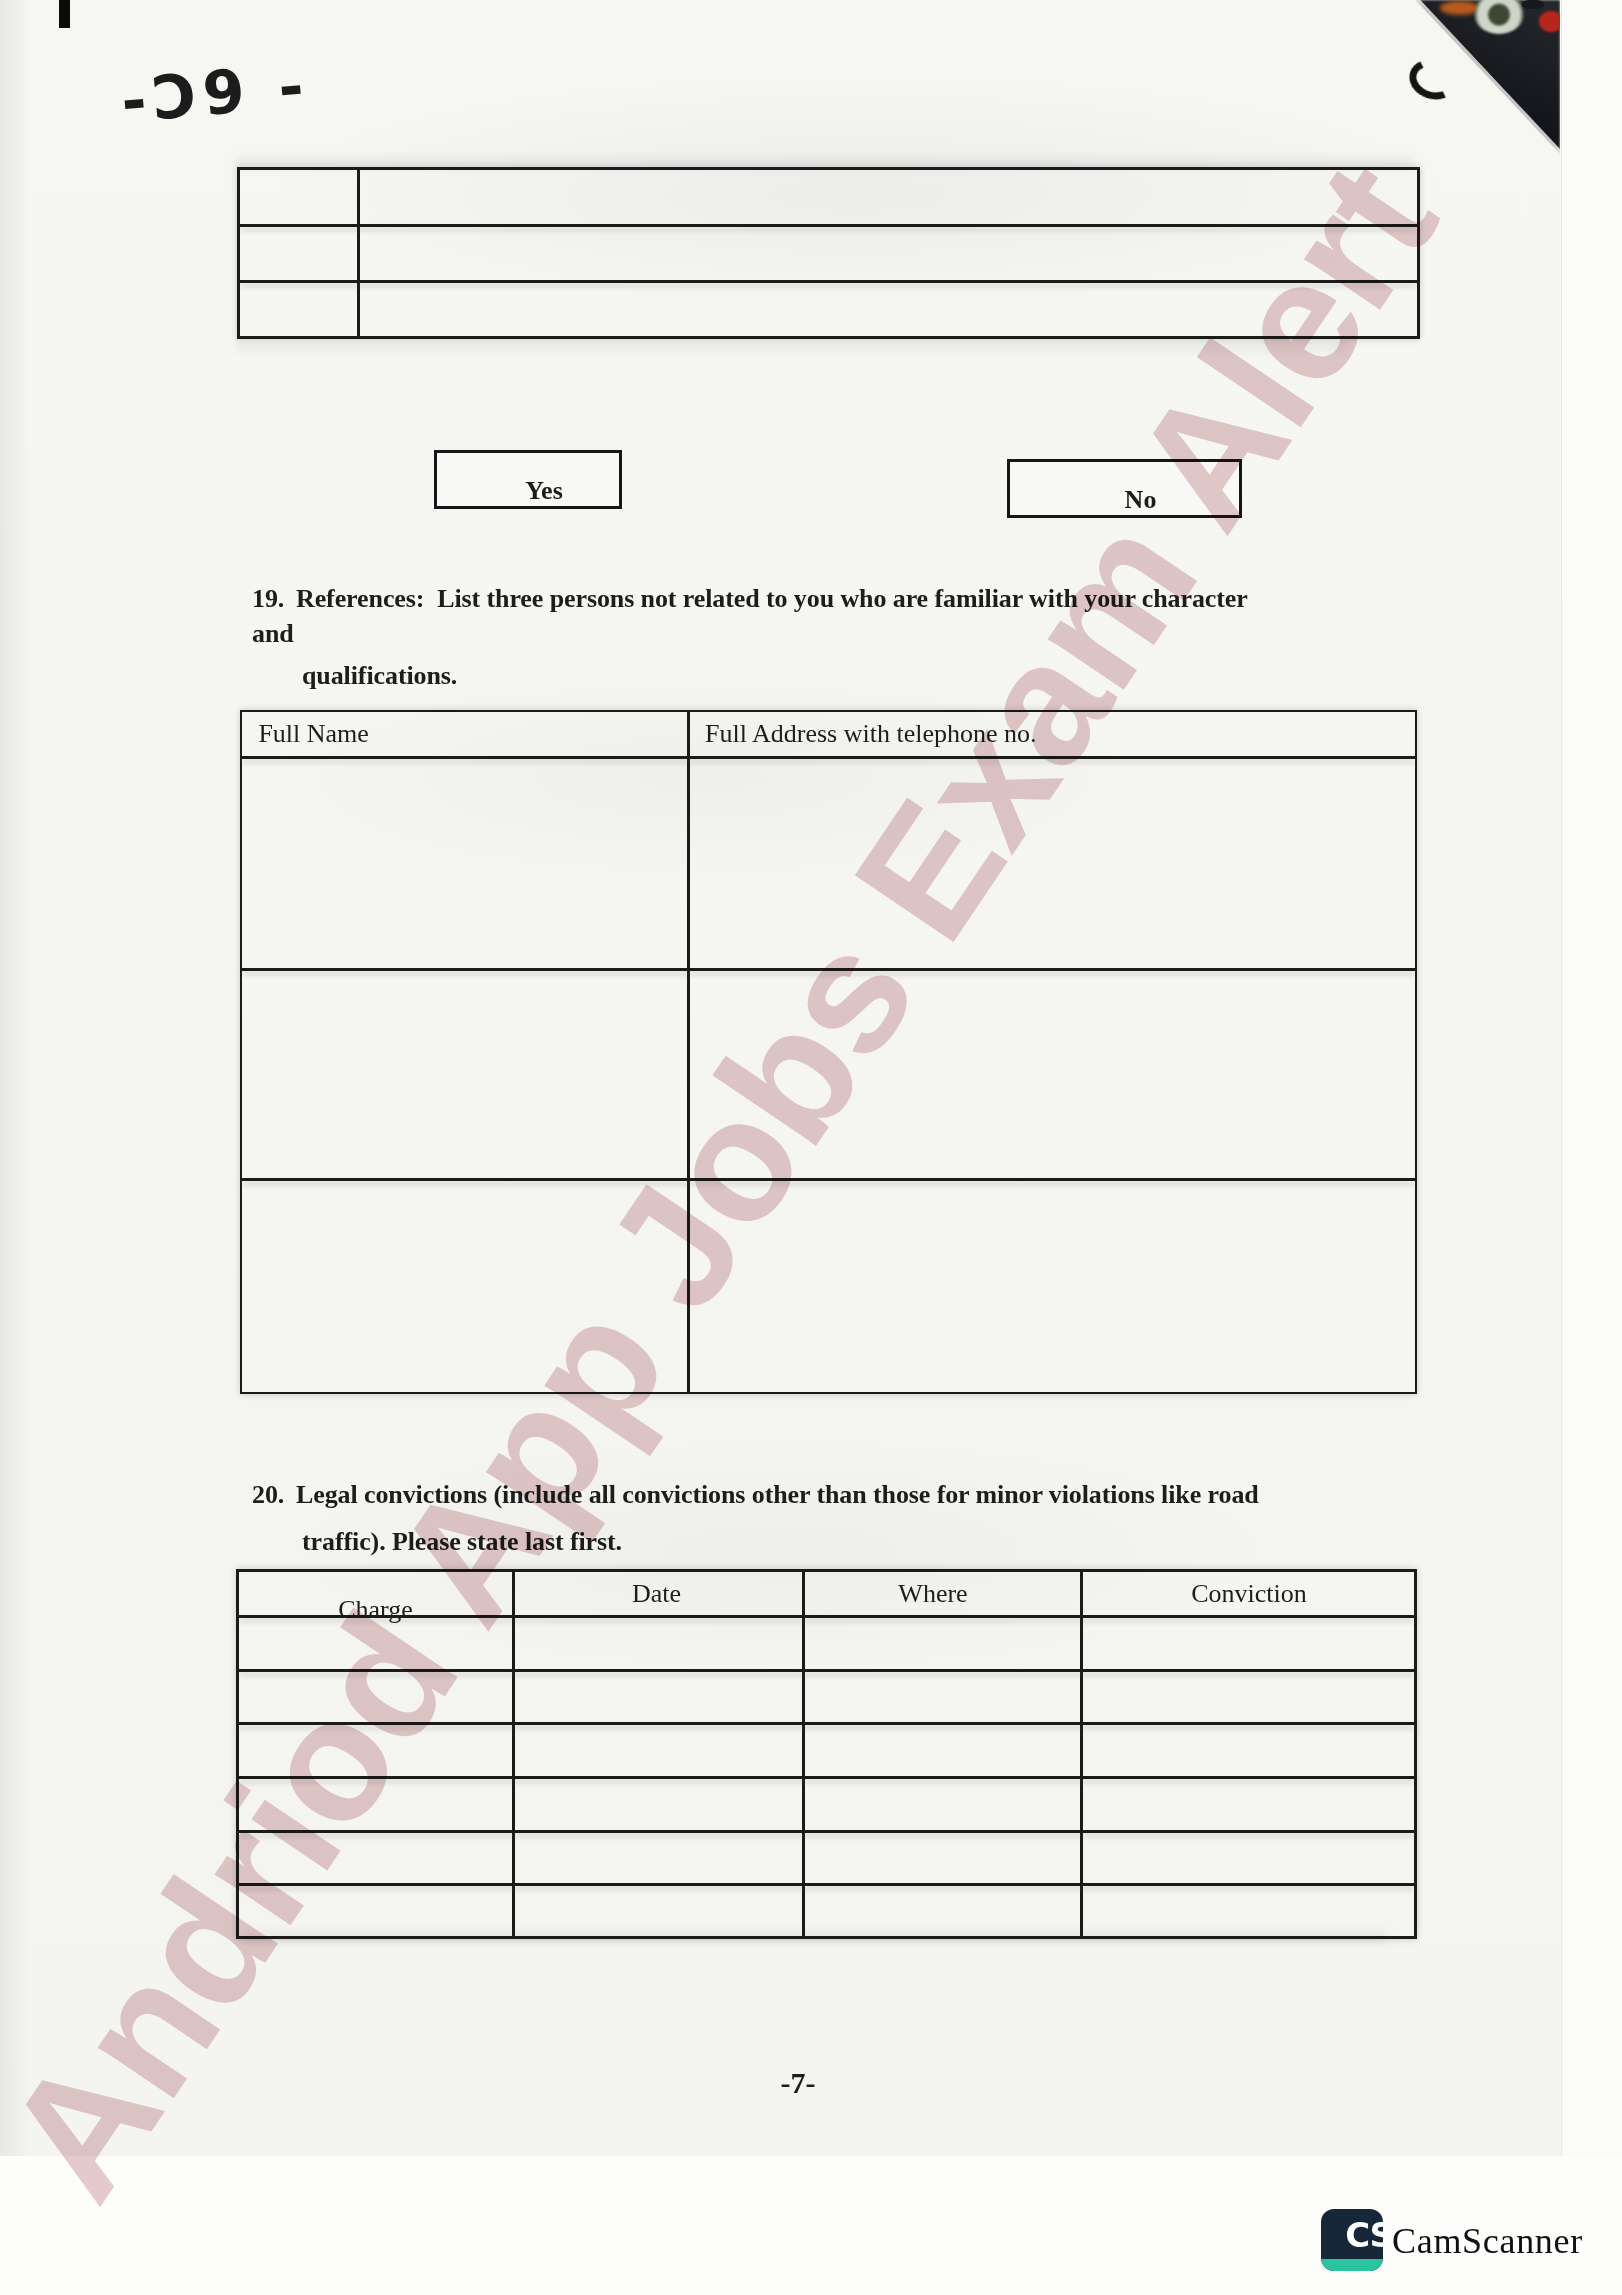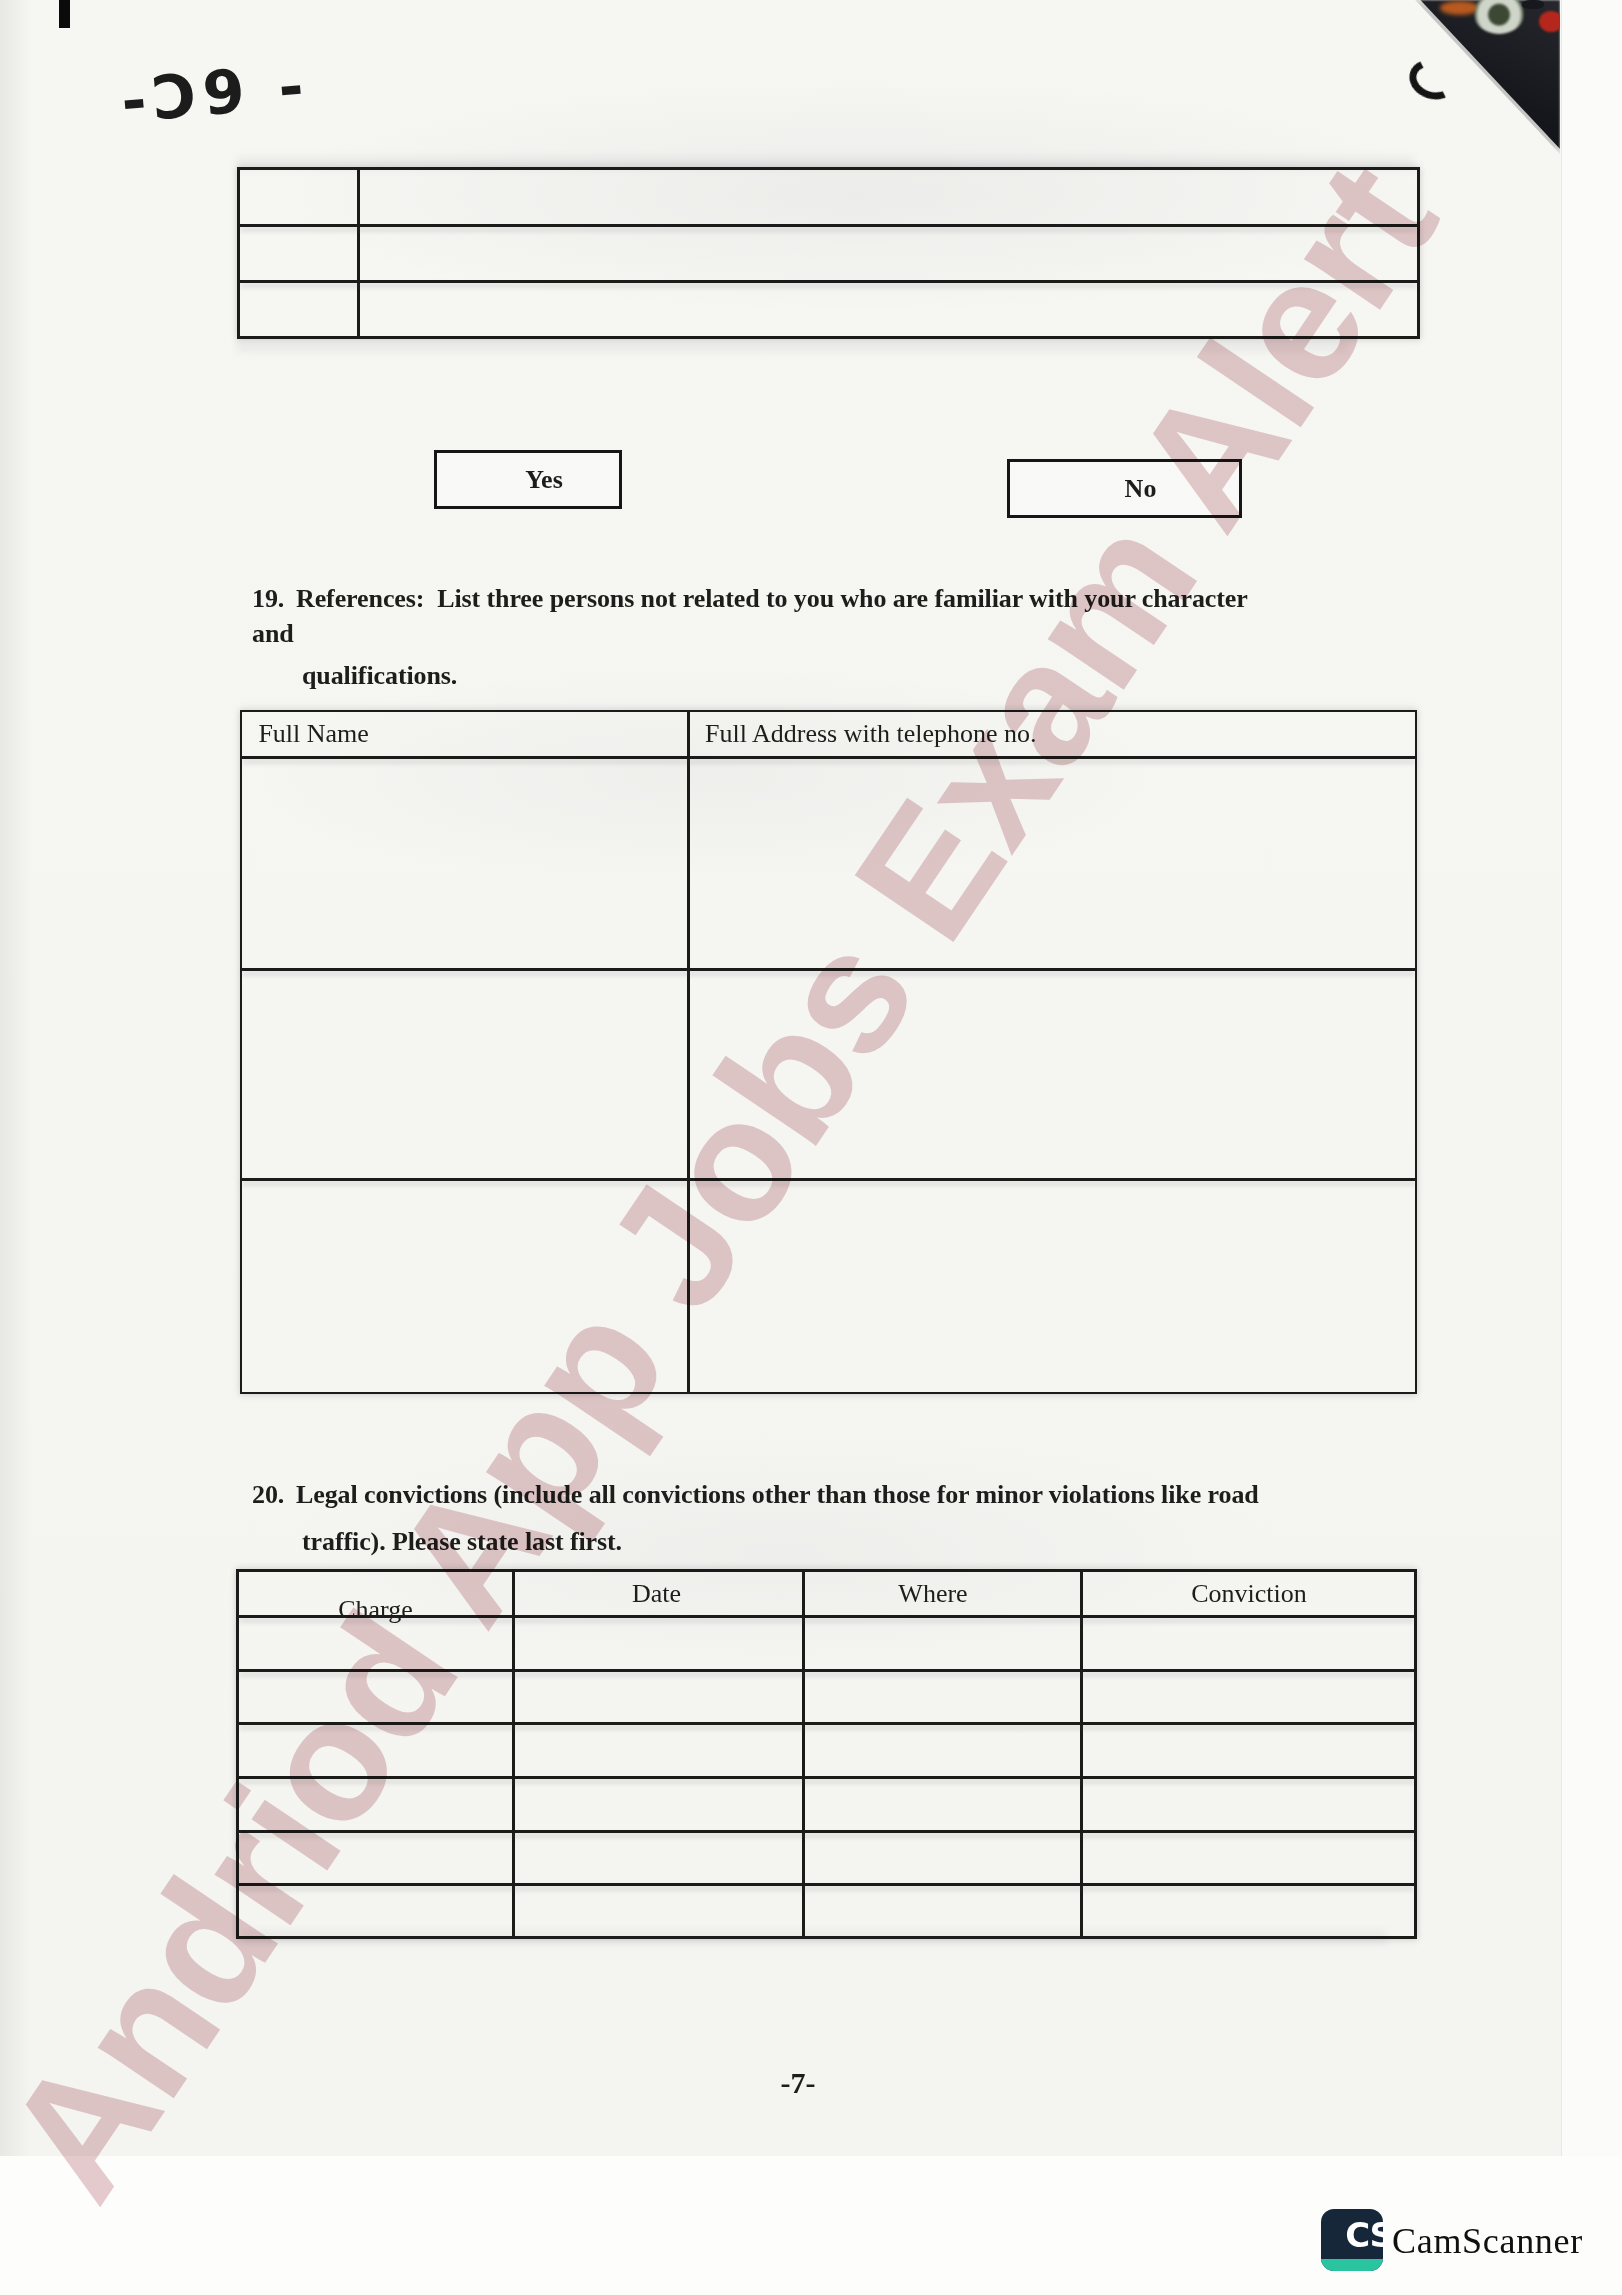--- a/index.html
+++ b/index.html
@@ -43,21 +43,21 @@
   .q-gap{display:inline-block;width:11.8px;}
   .plain{font-weight:normal;}
   
   .tbl{position:absolute;box-sizing:border-box;border:3.3px solid #1b1b1a;background:transparent;
        box-shadow:0 2px 6.5px rgba(90,90,95,0.15), 0 -2px 6.5px rgba(90,90,95,0.12);}
   .vline{position:absolute;top:0;bottom:0;width:2.6px;background:#1b1b1a;}
   .hline{position:absolute;left:0;right:0;height:2.6px;background:#1b1b1a;box-shadow:0 3.9px 5.2px rgba(90,90,95,0.22);}
   .th{position:absolute;font-size:26px;white-space:nowrap;}
   .th-center{text-align:center;}
   
-  .optbox{position:absolute;box-sizing:border-box;border:3.9px solid #161616;display:flex;align-items:center;justify-content:center;
+  .optbox{position:absolute;box-sizing:border-box;border:3.9px solid #161616;display:flex;align-items:flex-end;justify-content:center;
           font-size:26px;font-weight:bold;background:rgba(255,255,255,0.35);padding-left:32px;}
   
   .watermark{position:absolute;left:720px;top:1181px;transform:translate(-50%,-50%) rotate(-56deg);
      font-family:"Liberation Sans",sans-serif;font-weight:bold;font-size:173px;white-space:nowrap;
      color:rgba(183,106,115,0.34);mix-blend-mode:multiply;letter-spacing:-1.3px;}
   
   .pageno{position:absolute;left:752px;top:2066px;width:92px;text-align:center;font-size:30px;font-weight:bold;}
   .cs-icon{position:absolute;left:1321px;top:2209px;width:62px;height:62px;border-radius:13px;
      background:#16273a;overflow:hidden;}
   .cs-icon .cs-label{position:absolute;left:17px;top:1.3px;width:100%;height:50px;display:flex;align-items:center;justify-content:center;

